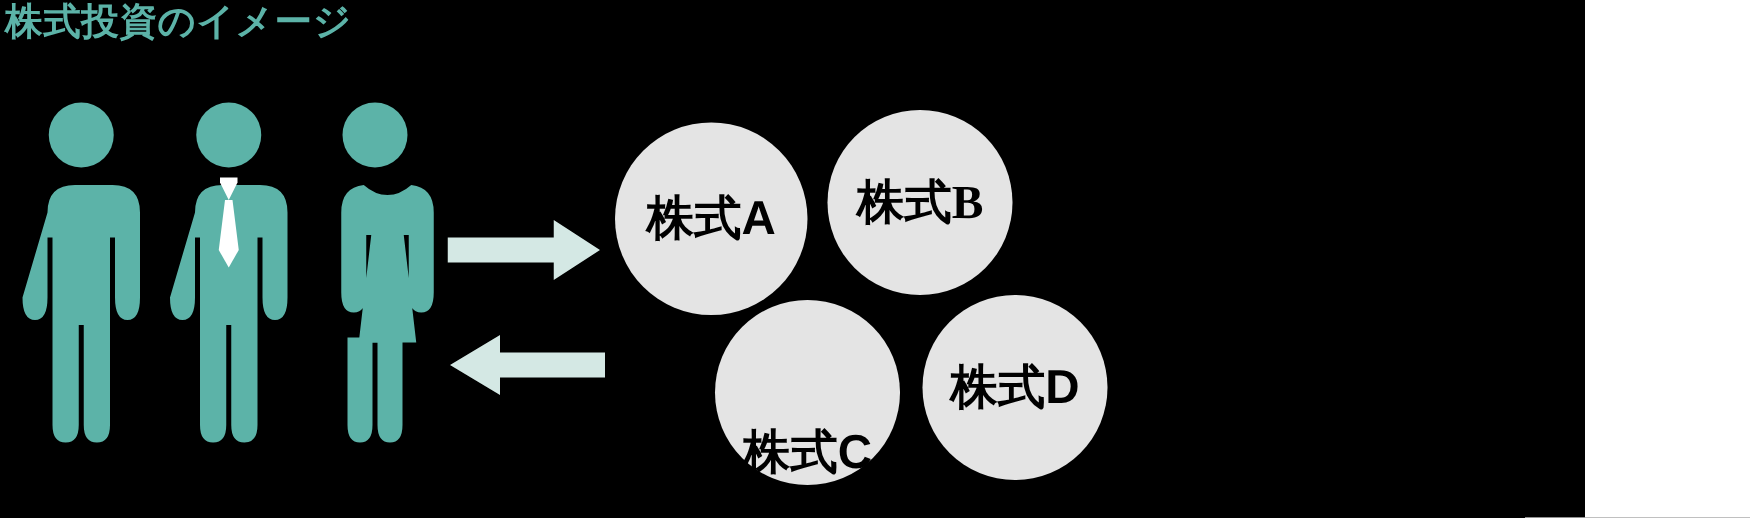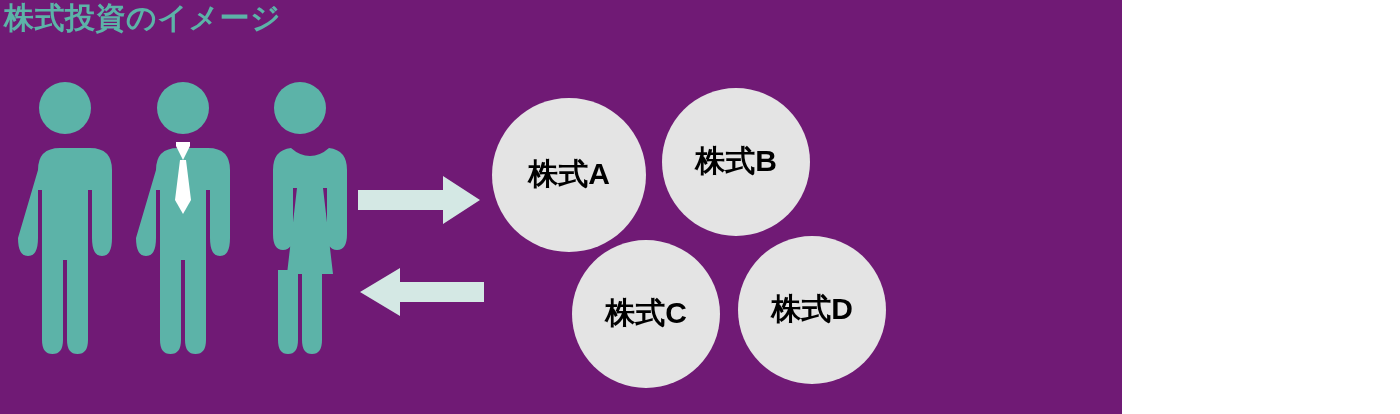--- a/index.html
+++ b/index.html
@@ -5,23 +5,23 @@
   html, body {
     margin: 0;
     padding: 0;
     background: #ffffff;
   }
   body {
     font-family: "Liberation Sans", "DejaVu Sans", sans-serif;
   }
   #stage {
     position: relative;
-    width: 1122px;
+    width: 1268px;
     height: 414px;
-    background: #701a75;
+    background: #000000;
     overflow: hidden;
   }
 
   
   #title {
     position: absolute;
     left: 4px;
     top: -2px;
     font-size: 30px;
     font-weight: bold;
@@ -60,30 +60,30 @@
   
   .stock-circle {
     position: absolute;
     border-radius: 50%;
     background: #e4e4e4;
     display: flex;
     align-items: center;
     justify-content: center;
   }
   .stock-label {
-    font-size: 30px;
+    font-size: 38px;
     font-weight: bold;
     color: #000000;
     letter-spacing: 0px;
     white-space: nowrap;
     transform: translateY(-1px);
   }
   #circle-a { left: 492px; top:  98px; width: 154px; height: 154px; }
-  #circle-b { left: 662px; top:  88px; width: 148px; height: 148px; }
-  #circle-c { left: 572px; top: 240px; width: 148px; height: 148px; }
+  #circle-b { left: 662px; top:  88px; width: 148px; height: 148px; font-family: Liberation Serif, serif; }
+  #circle-c { left: 572px; top: 240px; width: 148px; height: 148px; align-items: flex-end; }
   #circle-d { left: 738px; top: 236px; width: 148px; height: 148px; text-align: center; }
 </style>
 </head>
 <body>
 
 <div id="stage">
 
   <div id="title">株式投資のイメージ</div>
 
   <div id="investor-group">

